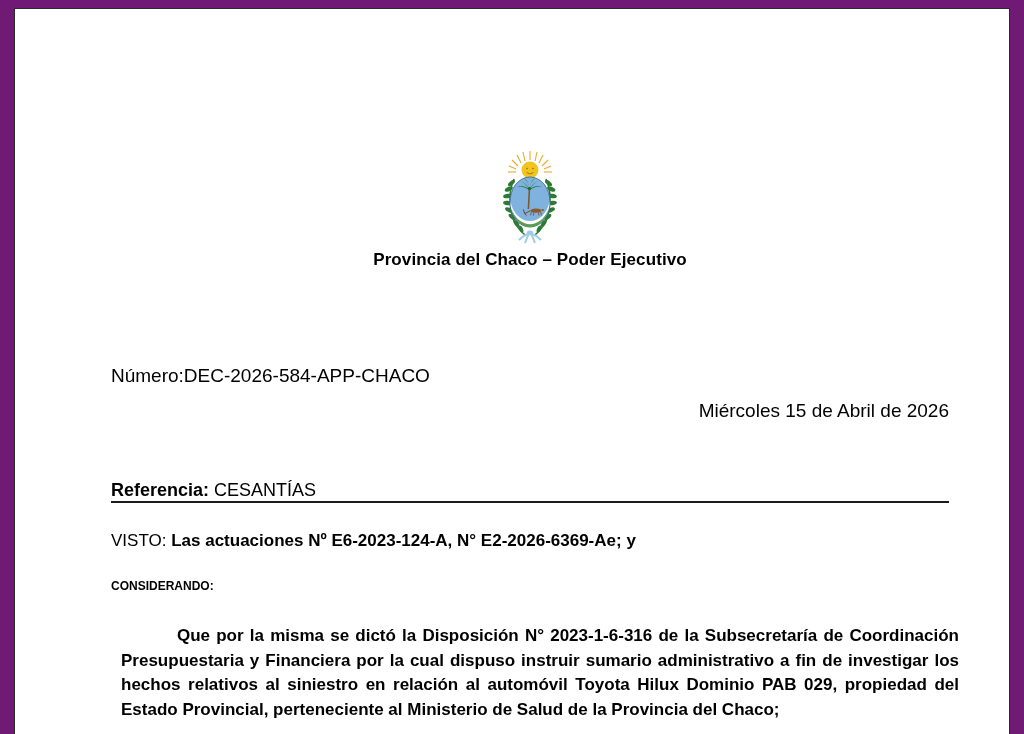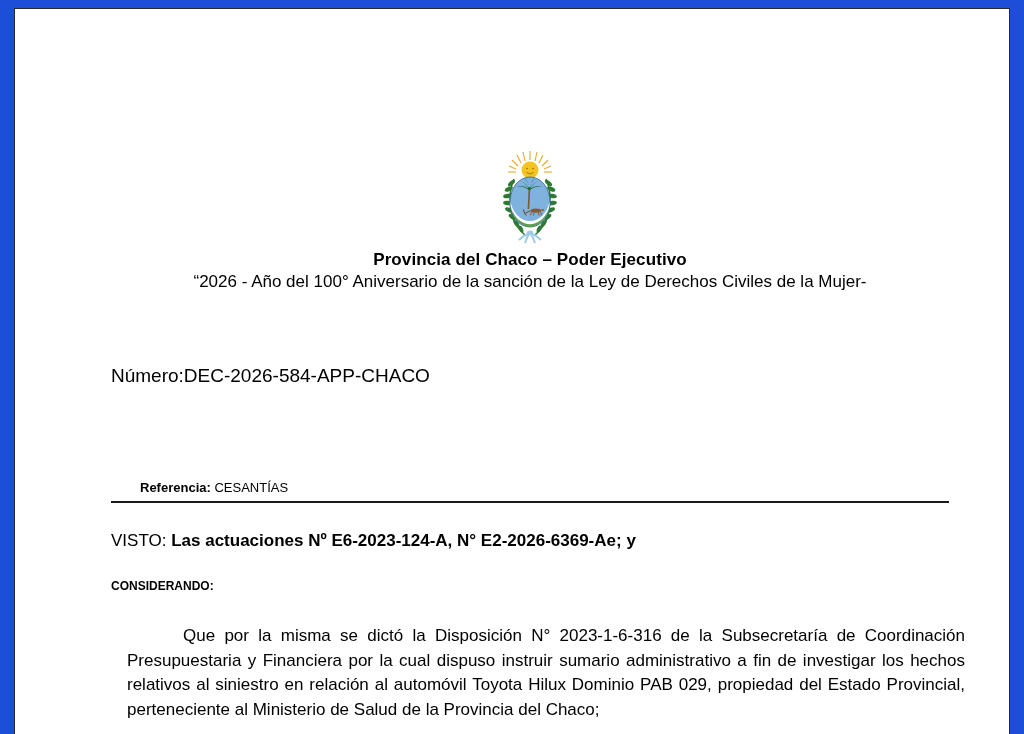--- a/index.html
+++ b/index.html
@@ -14,21 +14,21 @@
     font-family: "Liberation Sans", sans-serif;
     color: #000000;
   }
 
   
   .page-wrap {
     position: absolute;
     left: 0; top: 0;
     width: 1024px;
     height: 734px;
-    background: #1d4ed8;
+    background: #701a75;
   }
   .page-sheet {
     position: absolute;
     left: 14px;
     top: 8px;
     width: 996px;
     height: 760px;        
     background: #ffffff;
     border: 1px solid #2b2b2b;
     box-sizing: border-box;
@@ -96,23 +96,22 @@
     text-align: right;
     font-size: 19px;
     line-height: 1.62;
   }
 
   
   .ref-row {
     position: absolute;
     left: 0;
     top: 471px;
-    font-size: 13px;
+    font-size: 18px;
     white-space: nowrap;
-    margin-left: 29px;
   }
   .ref-label { font-weight: bold; }
   .ref-value { font-weight: normal; }
   .ref-rule {
     position: absolute;
     left: 0;
     top: 492px;
     width: 838px;
     height: 0;
     border-top: 2px solid #1a1a1a;
@@ -134,29 +133,30 @@
     position: absolute;
     left: 0;
     top: 570px;
     font-size: 12px;
     font-weight: bold;
   }
 
   
   .body-par {
     position: absolute;
-    left: 16px;
+    left: 10px;
     top: 615px;
     width: 838px;
     font-size: 17px;
     line-height: 1.45;
     text-align: justify;
     text-justify: inter-word;
     text-indent: 56px;
     hyphens: none;
+    font-weight: bold;
   }
 </style>
 </head>
 <body>
 
 <div class="page-wrap">
   <div class="page-sheet">
 
     <div class="content">
 
@@ -243,28 +243,28 @@
               <path d="M36 83 Q39 88 41 94"></path>
             </g>
             <ellipse cx="36" cy="83.5" rx="3.2" ry="2" fill="#9ecbe8"></ellipse>
           </svg>
         </span>
       </div>
 
       <div class="hdr hdr-title">Provincia del Chaco – Poder Ejecutivo</div>
 
       <div class="hdr hdr-sub">
-        <div>“2026 - Año del 100° Aniversario de la sanción de la Ley de Derechos Civiles de la Mujer-</div>
       </div>
 
       <div class="numero-row">
         <span class="numero-label">Número:</span><span class="numero-value">DEC-2026-584-APP-CHACO</span>
       </div>
 
       <div class="place-date">
+        <div>Miércoles 15 de Abril de 2026</div>
       </div>
 
       <div class="ref-row">
         <span class="ref-label">Referencia:</span>
         <span class="ref-value">CESANTÍAS</span>
       </div>
       <div class="ref-rule"></div>
 
       <div class="visto-row">
         <span class="visto-label">VISTO:</span>

